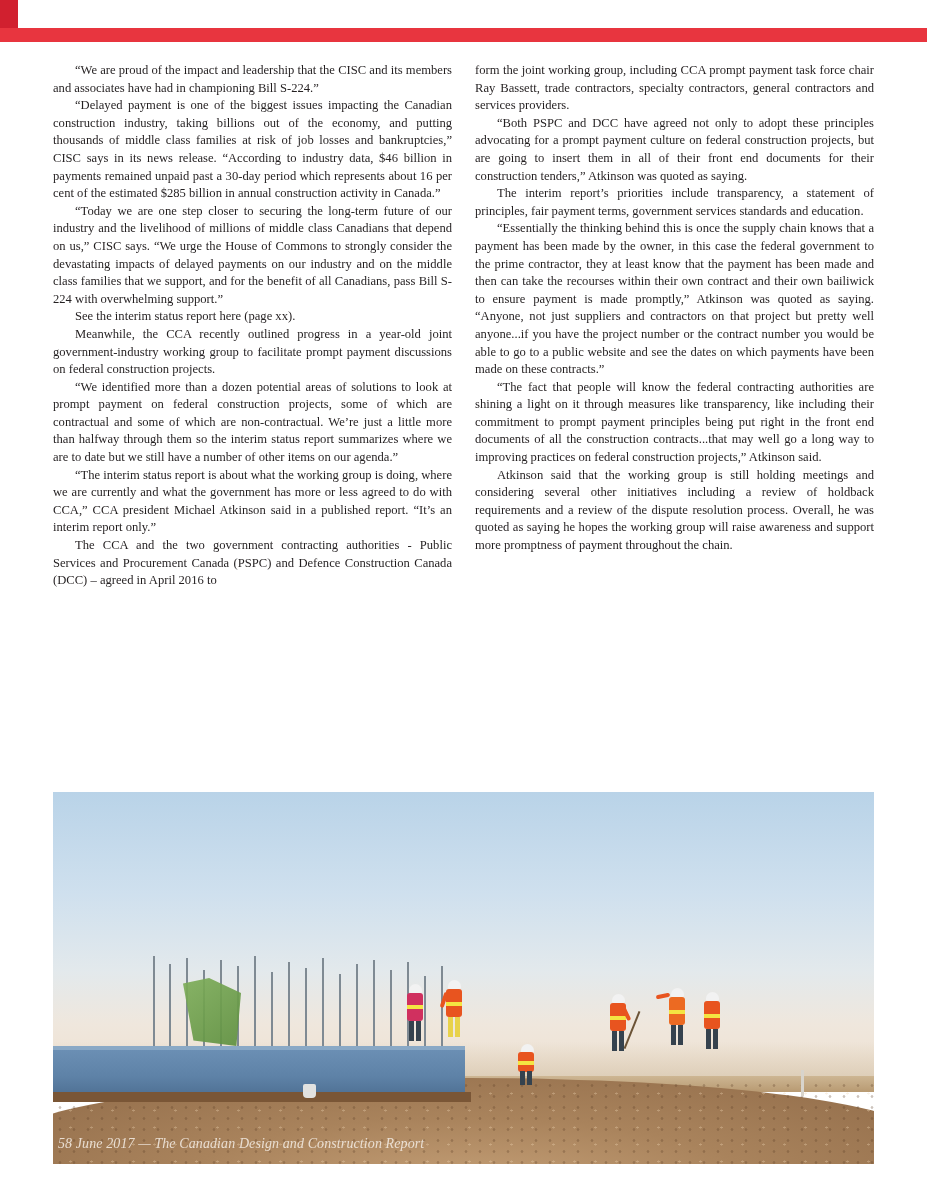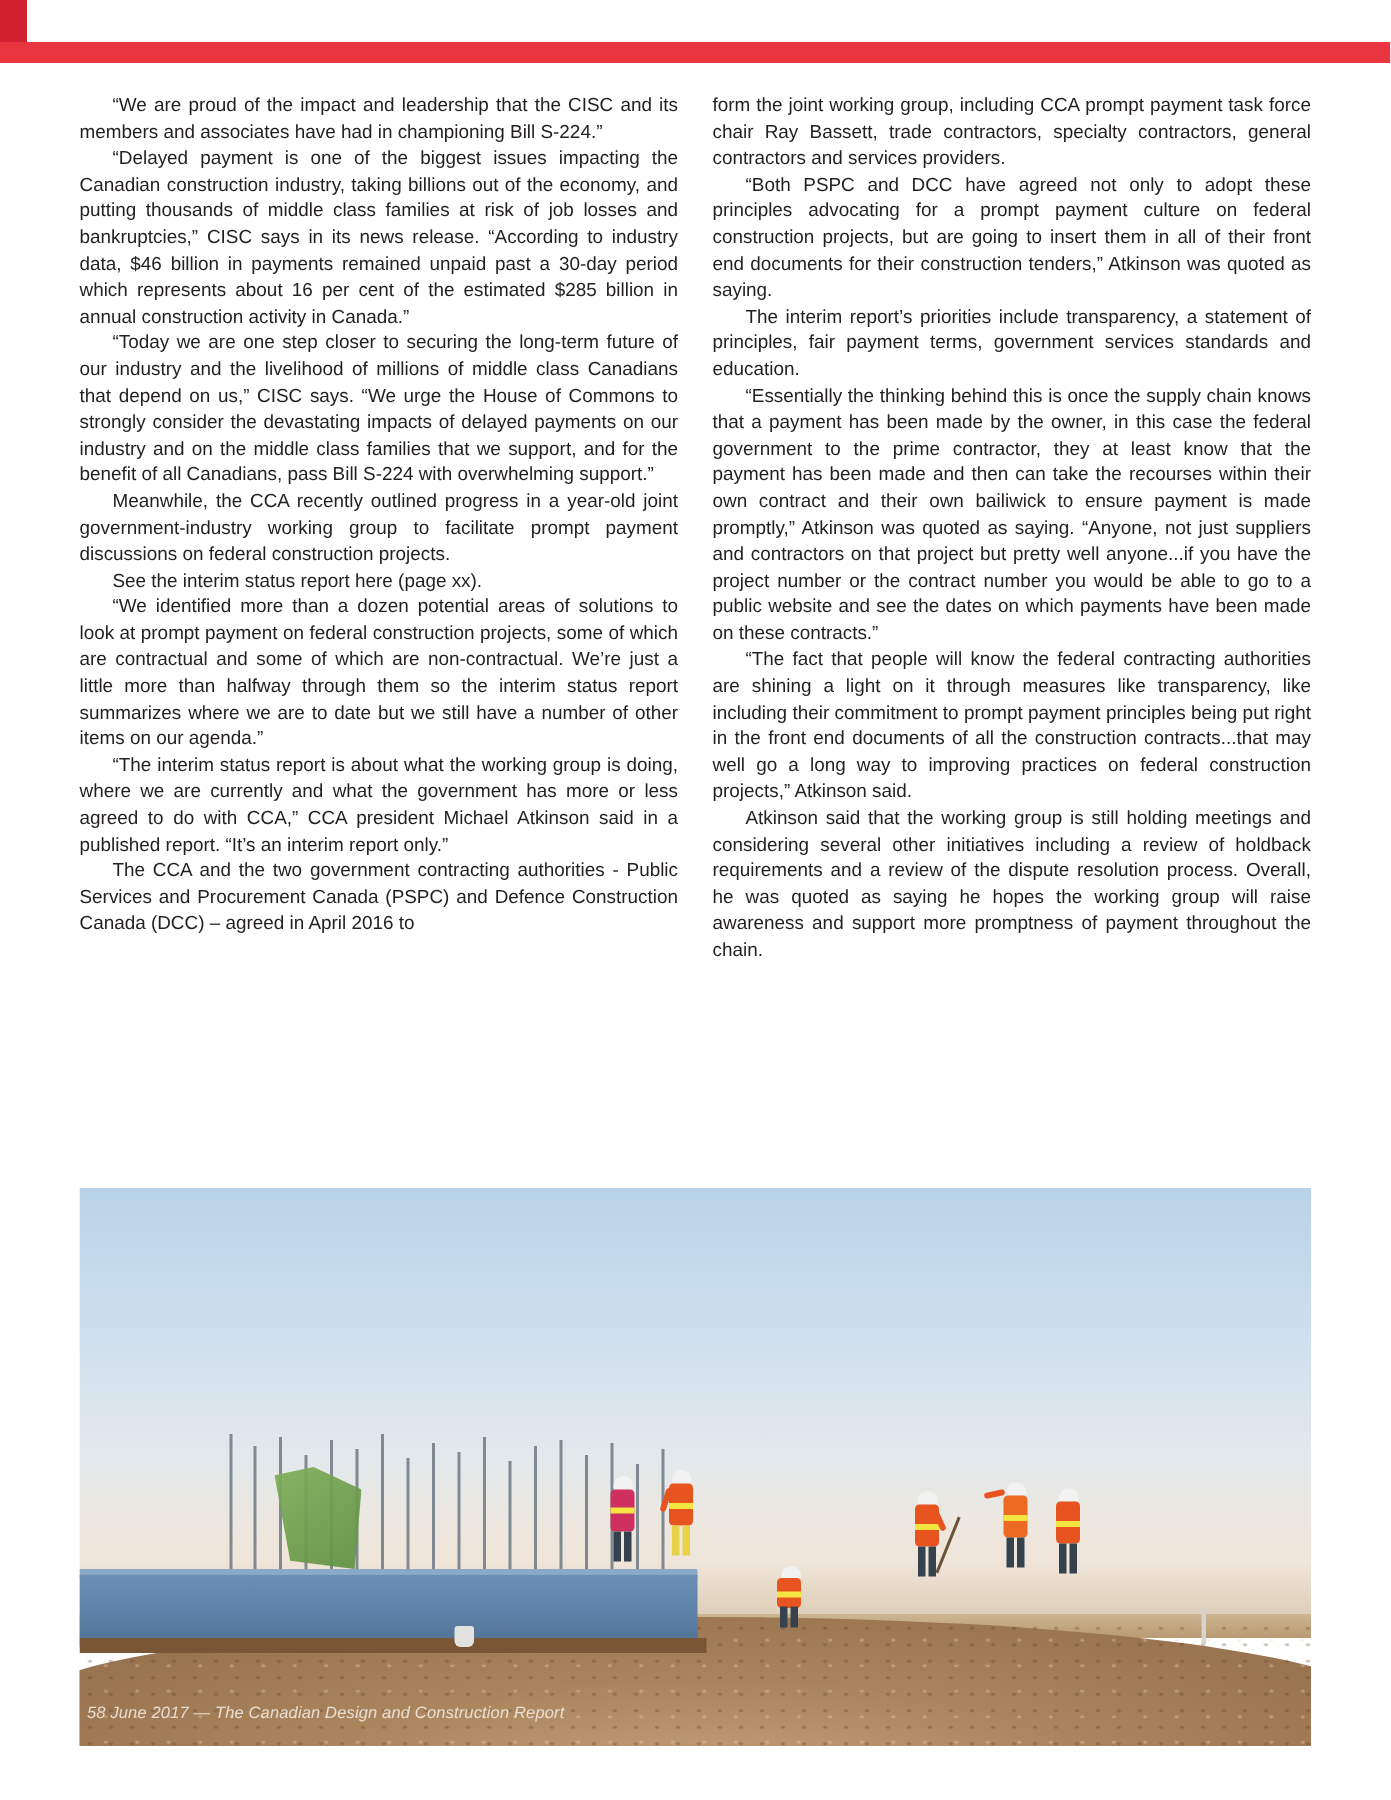--- a/index.html
+++ b/index.html
@@ -6,21 +6,21 @@
     margin: 0;
     padding: 0;
     background: #ffffff;
   }
   .page {
     position: relative;
     width: 927px;
     height: 1200px;
     background: #ffffff;
     overflow: hidden;
-    font-family: Liberation Sans, sans-serif;
+    font-family: Liberation Serif, serif;
   }
   
   .top-white {
     position: absolute;
     left: 0; top: 0;
     width: 927px; height: 8px;
     background: #ffffff;
   }
   .top-left-red {
     position: absolute;
@@ -193,21 +193,21 @@
   .bucket {
     position: absolute;
     width: 13px; height: 14px;
     background: #e2e2e0;
     border-radius: 2px 2px 4px 4px;
   }
   .caption {
     position: absolute;
     left: 5px;
     top: 344px;
-    font-size: 11px;
+    font-size: 14px;
     font-style: italic;
     color: #efe6dc;
     letter-spacing: 0.1px;
     white-space: nowrap;
     opacity: 0.92;
   }
   .bottom-white {
     position: absolute;
     left: 0; top: 1164px;
     width: 927px; height: 36px;
@@ -224,22 +224,22 @@
   <div class="top-band-red"></div>
   <div class="top-band-white"></div>
   <div class="top-right-white"></div>
 
   <div class="columns">
 
     <div class="col">
       <p>“We are proud of the impact and leadership that the CISC and its members and associates have had in championing Bill S-224.”</p>
       <p>“Delayed payment is one of the biggest issues impacting the Canadian construction industry, taking billions out of the economy, and putting thousands of middle class families at risk of job losses and bankruptcies,” CISC says in its news release. “According to industry data, $46 billion in payments remained unpaid past a 30-day period which represents about 16 per cent of the estimated $285 billion in annual construction activity in Canada.”</p>
       <p>“Today we are one step closer to securing the long-term future of our industry and the livelihood of millions of middle class Canadians that depend on us,” CISC says. “We urge the House of Commons to strongly consider the devastating impacts of delayed payments on our industry and on the middle class families that we support, and for the benefit of all Canadians, pass Bill S-224 with overwhelming support.”</p>
+      <p>See the interim status report here (page xx).</p>
       <p>Meanwhile, the CCA recently outlined progress in a year-old joint government-industry working group to facilitate prompt payment discussions on federal construction projects.</p>
-      <p>See the interim status report here (page xx).</p>
       <p>“We identified more than a dozen potential areas of solutions to look at prompt payment on federal construction projects, some of which are contractual and some of which are non-contractual. We’re just a little more than halfway through them so the interim status report summarizes where we are to date but we still have a number of other items on our agenda.”</p>
       <p>“The interim status report is about what the working group is doing, where we are currently and what the government has more or less agreed to do with CCA,” CCA president Michael Atkinson said in a published report. “It’s an interim report only.”</p>
       <p>The CCA and the two government contracting authorities - Public Services and Procurement Canada (PSPC) and Defence Construction Canada (DCC) – agreed in April 2016  to</p>
     </div>
 
     <div class="col">
       <p class="noindent">form the joint working group, including CCA prompt payment task force chair Ray Bassett, trade contractors, specialty contractors, general contractors and services providers.</p>
       <p>“Both PSPC and DCC have agreed not only to adopt these principles advocating for a prompt payment culture on federal construction projects, but are going to insert them in all of their front end documents for their construction tenders,” Atkinson was quoted as saying.</p>
       <p>The interim report’s priorities include transparency, a statement of principles, fair payment terms, government services standards and education.</p>
       <p>“Essentially the thinking behind this is once the supply chain knows that a payment has been made by the owner, in this case the federal government to the prime contractor, they at least know that the payment has been made and then can take the recourses within their own contract and their own bailiwick to ensure payment is made promptly,” Atkinson was quoted as saying. “Anyone, not just suppliers and contractors on that project but pretty well anyone...if you have the project number or the contract number you would be able to go to a public website and see the dates on which payments have been made on these contracts.”</p>

